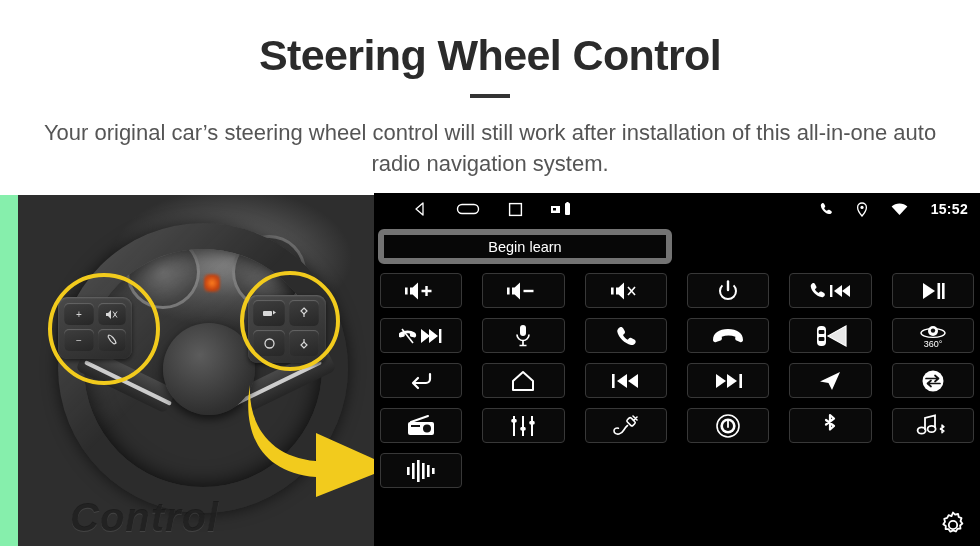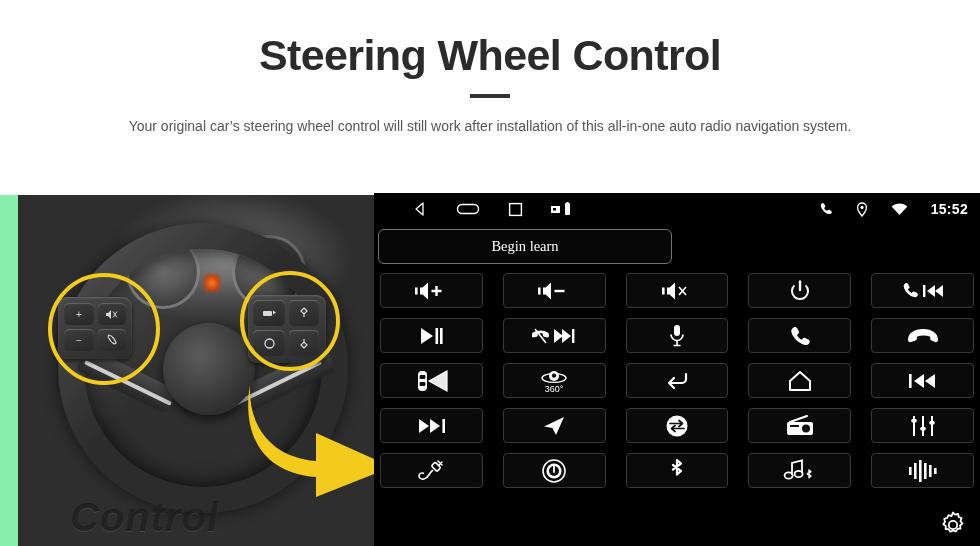--- a/index.html
+++ b/index.html
@@ -20,21 +20,21 @@
     color: #2b2b2b; line-height: 1.1;
     font-family: "Liberation Sans", sans-serif;
   }
   .title-divider {
     position: absolute; left: 470px; top: 94px; width: 40px; height: 4px;
     background: #333333;
   }
   .page-subtitle {
     position: absolute; left: 30px; top: 117px; width: 920px;
     text-align: center;
-    font-size: 14px; color: #555555; line-height: 1.42;
+    font-size: 22px; color: #555555; line-height: 1.42;
     font-family: "Liberation Sans", sans-serif;
   }
 
   
   .photo-panel {
     position: absolute; left: 18px; top: 195px; width: 356px; height: 351px;
     overflow: hidden;
     background: #1b1b1b;
   }
   .photo-bg {
@@ -127,32 +127,31 @@
     position: absolute; left: 0; top: 0; width: 606px; height: 32px;
     display: flex; align-items: center;
   }
   .sb-left { display: flex; align-items: center; gap: 28px; margin-left: 38px; }
   .sb-right { position: absolute; right: 12px; top: 0; height: 32px; display: flex; align-items: center; gap: 23px; }
   .sb-time { color: #fff; font-size: 14px; font-weight: bold; letter-spacing: 0.3px; }
   .sb-ico { display: inline-flex; align-items: center; justify-content: center; }
 
   .begin-learn {
     position: absolute; left: 4px; top: 36px; width: 294px; height: 35px;
-    border: 1px solid #737373; border-radius: 6px;
+    border: 6px solid #737373; border-radius: 6px;
     background: #070707;
     color: #ffffff; font-size: 14.5px;
     display: flex; align-items: center; justify-content: center;
     cursor: pointer;
-    font-family: Liberation Serif, serif;
   }
 
   .grid {
     position: absolute; left: 2px; top: 80px; width: 602px;
     display: grid;
-    grid-template-columns: repeat(5, 1fr);
+    grid-template-columns: repeat(6, 1fr);
     grid-auto-rows: 35px;
     column-gap: 20px; row-gap: 10px;
     padding: 0 4px;
   }
   .gbtn {
     border: 1px solid #383838; border-radius: 4px;
     background: #0a0a0a;
     display: flex; align-items: center; justify-content: center;
     color: #ffffff; cursor: pointer;
   }

